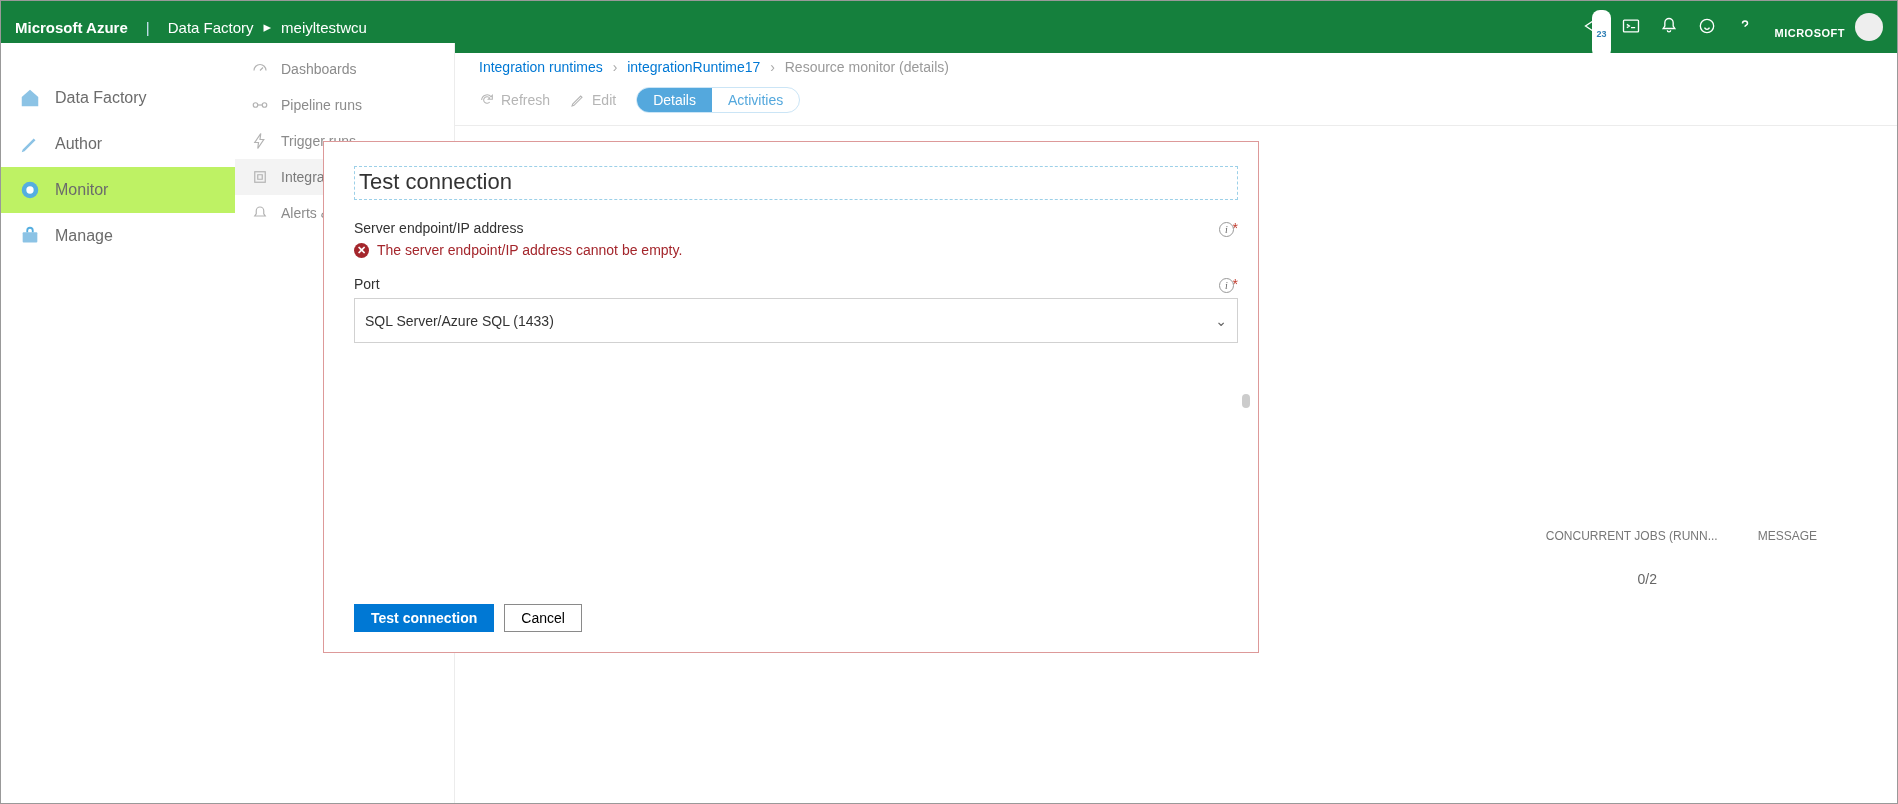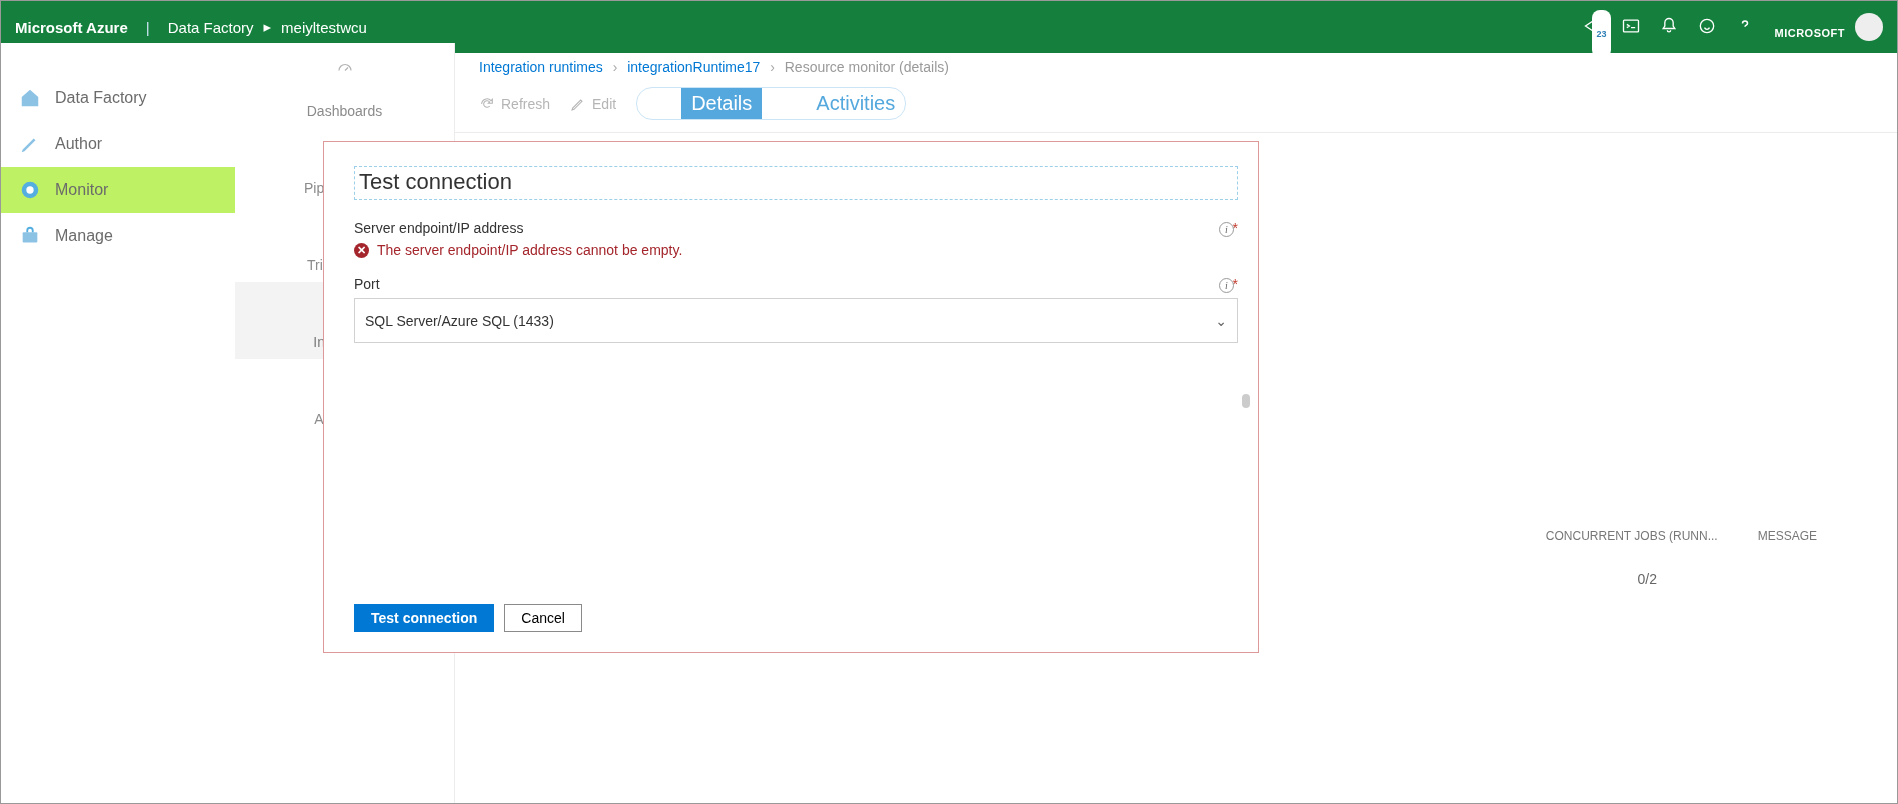--- a/index.html
+++ b/index.html
@@ -26,36 +26,36 @@
     
     .leftnav { position: absolute; left: 0; top: 42px; width: 234px; bottom: 0; background: #fff; border-right: 0; padding-top: 32px; }
     .leftnav-item { display: flex; align-items: center; gap: 14px; padding: 12px 18px; color: #6b6b6b; font-size: 16px; cursor: pointer; }
     .leftnav-item.active { background: #bef264; }
     .leftnav-item .nav-icon { width: 22px; height: 22px; display:flex; align-items:center; justify-content:center; }
     .leftnav-item .nav-icon svg { width: 22px; height: 22px; fill: #55aee0; }
     .leftnav-item.dim .nav-icon svg { fill: #8cc3e5; }
 
     
     .subnav { position: absolute; left: 234px; top: 42px; width: 220px; bottom: 0; background: #fff; border-right: 1px solid #ececec; padding-top: 8px; }
-    .subnav-item { display: flex; align-items: center; gap: 25px; padding: 9px 16px; color: #8b8b8b; font-size: 14px; cursor: pointer; flex-direction: column; }
+    .subnav-item { display: flex; align-items: center; gap: 12px; padding: 9px 16px; color: #8b8b8b; font-size: 14px; cursor: pointer; }
     .subnav-item .sub-icon { width:18px; height:18px; display:flex; align-items:center; justify-content:center; }
     .subnav-item .sub-icon svg { width: 18px; height: 18px; fill: #b3b3b3; stroke: #b3b3b3; }
     .subnav-item.selected { background: #f3f3f3; color: #7a7a7a; }
 
     
     .main { position: absolute; left: 454px; right: 0; top: 42px; bottom: 0; }
     .crumbs { padding: 16px 24px 8px; color: #0078d4; font-size: 14px; }
     .crumbs .sep { color: #a9a9a9; margin: 0 6px; }
     .crumbs .muted { color: #9a9a9a; }
 
     .toolbar { display: flex; align-items: center; gap: 20px; padding: 4px 24px 12px; border-bottom: 1px solid #ececec; }
     .tool-link { display: inline-flex; align-items: center; gap: 6px; color: #b5b5b5; font-size: 14px; }
     .tool-link svg { width:16px; height:16px; fill:#b5b5b5; stroke:#b5b5b5; }
     .pill-group { display: inline-flex; border: 1px solid #cbe5f6; border-radius: 16px; overflow: hidden; }
-    .pill { padding: 4px 10px; font-size: 20px; color: #54a8dd; cursor:pointer;margin-left:44px; }
+    .pill { padding: 4px 16px; font-size: 14px; color: #54a8dd; cursor:pointer; }
     .pill.active { background: #54a8dd; color: #fff; }
 
     
     .info-card { position: absolute; right: 80px; top: 138px; width: 220px; border: 1px solid #ececec; padding: 14px 18px; background:#fff; }
     .info-card .label { font-size: 12px; color: #a0a0a0; letter-spacing: .3px; }
     .info-card .v1 { margin-top: 6px; font-size: 20px; color: #5f5f5f; }
     .info-card .v2 { font-size: 18px; color: #6f6f6f; }
 
     .grid-headers { position: absolute; right: 80px; top: 486px; display:flex; gap: 40px; font-size: 12px; color: #777; }
     .grid-val { position: absolute; right: 240px; top: 528px; color: #666; font-size: 14px; }

